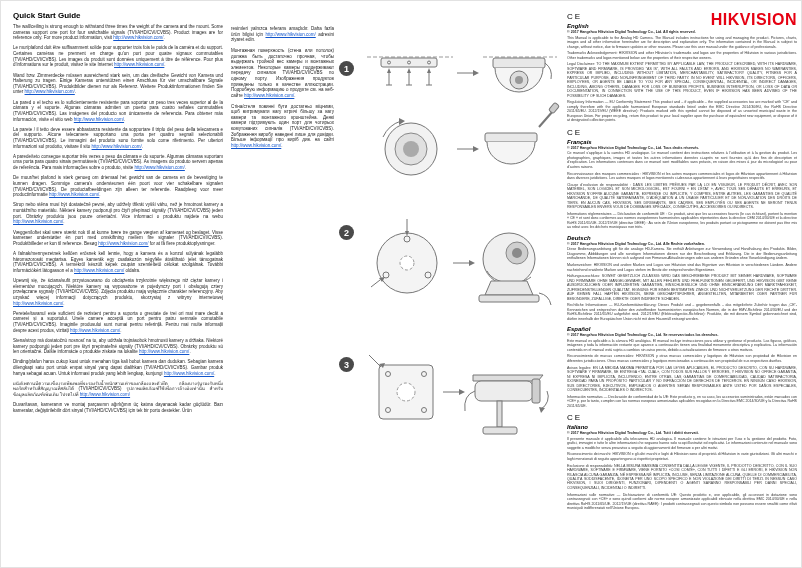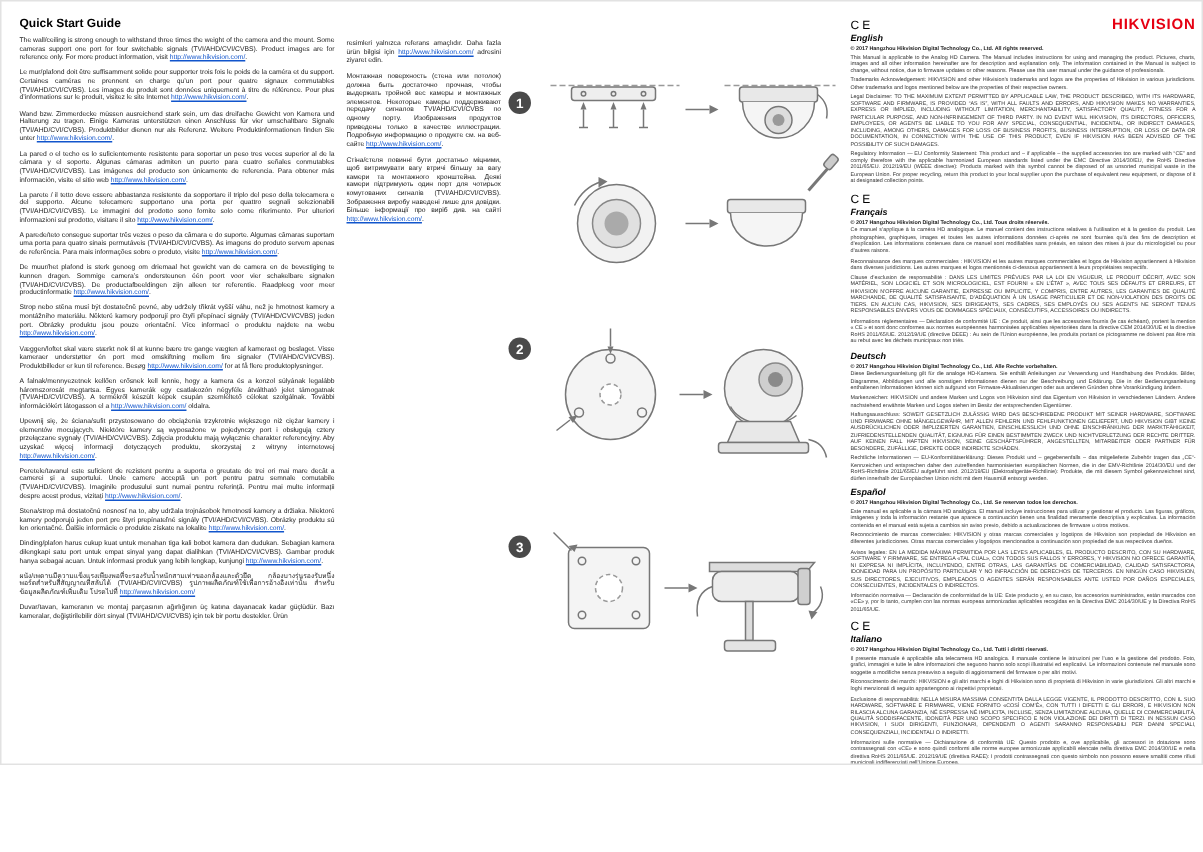--- a/index.html
+++ b/index.html
@@ -1,17 +1,17 @@
 <!DOCTYPE html>
 <html><head>
 <meta charset="utf-8">
 <style>
   html,body{margin:0;padding:0;background:#ffffff;}
   .page{
-    position:relative;width:802px;height:510px;background:#fff;
+    position:relative;width:802px;height:568px;background:#fff;
     border:1px solid #e2e2e2;box-sizing:border-box;overflow:hidden;
     font-family:"Liberation Sans",sans-serif;color:#1a1a1a;
   }
   
   .col-left{position:absolute;left:12px;top:10px;width:210px;}
   .title{font-size:8px;font-weight:bold;margin:0 0 4px 0;color:#000;}
   .lp{font-size:4.5px;line-height:1.25;margin:0 0 4.6px 0;text-align:justify;color:#222;}
   .link{color:#1155cc;text-decoration:underline;}
   
   .col-mid{position:absolute;left:230px;top:25px;width:103px;}
@@ -22,21 +22,21 @@
   .badge{
     position:absolute;left:0;top:22px;width:15px;height:15px;border-radius:50%;
     background:#4a4a4a;color:#fff;font-size:9px;font-weight:bold;
     display:flex;align-items:center;justify-content:center;
   }
   .step svg{display:block;margin-left:22px;}
   
   .col-right{position:absolute;left:566px;top:8px;width:230px;}
   .logo{
     position:absolute;top:2px;right:0;color:#e60012;font-weight:bold;
-    font-size:10px;letter-spacing:0.5px;margin-left:48px;
+    font-size:16px;letter-spacing:0.5px;margin-left:48px;
   }
   .ce{font-size:8px;font-weight:normal;letter-spacing:2px;margin:3px 0 1px 0;color:#000;}
   .lang-section{margin-bottom:5px;}
   .lang-name{font-size:6px;font-weight:bold;font-style:italic;margin:2px 0 1px 0;color:#000;}
   .meta{font-size:3.6px;font-weight:bold;margin:0 0 1.6px 0;color:#222;}
   .legal-p{font-size:3.6px;line-height:1.25;text-align:justify;margin:0 0 2.2px 0;color:#333;}
 </style>
 </head>
 <body>
 

